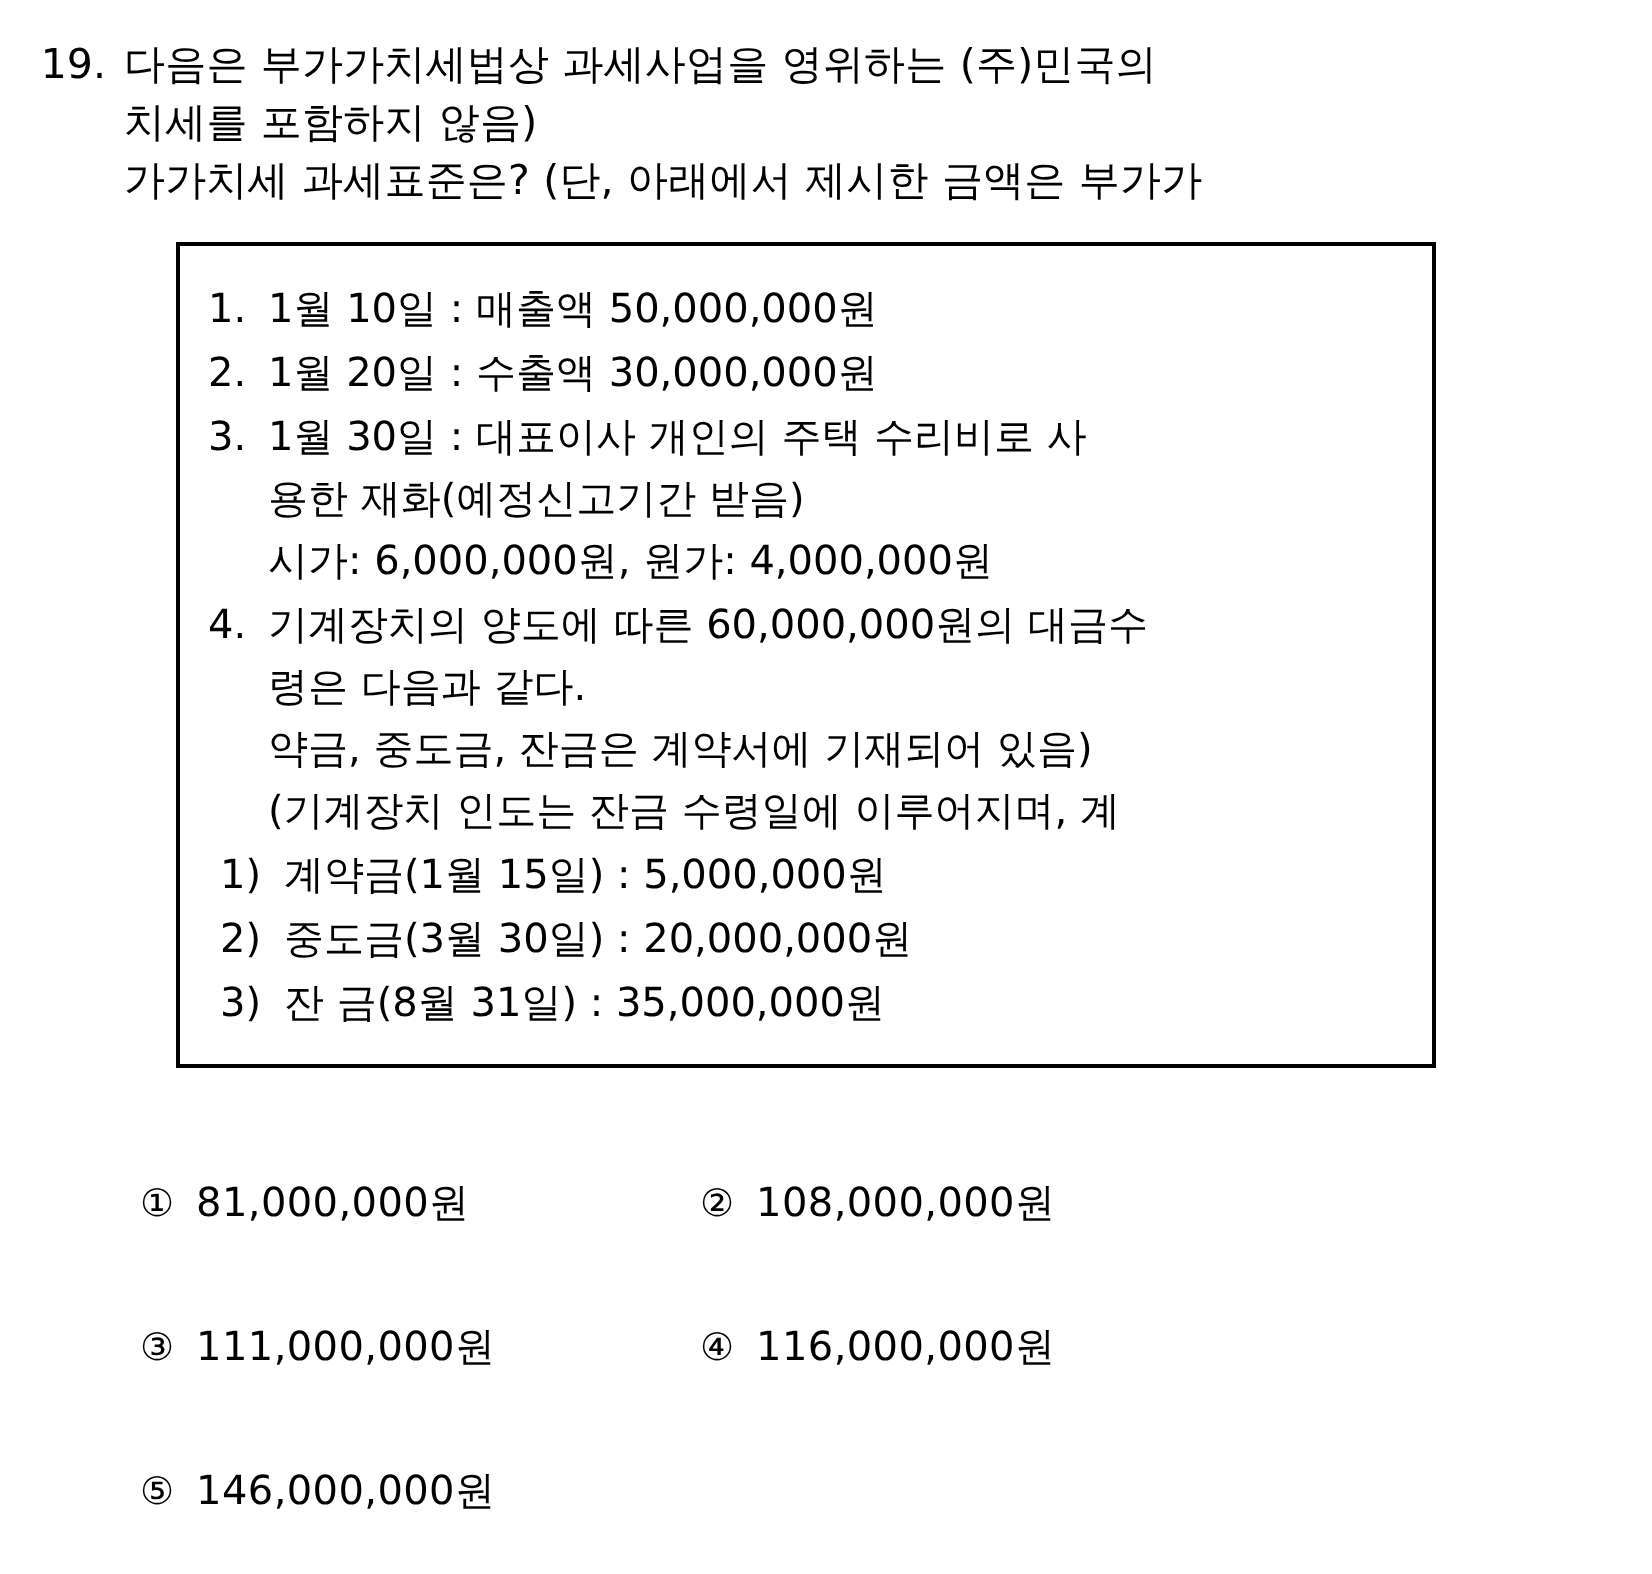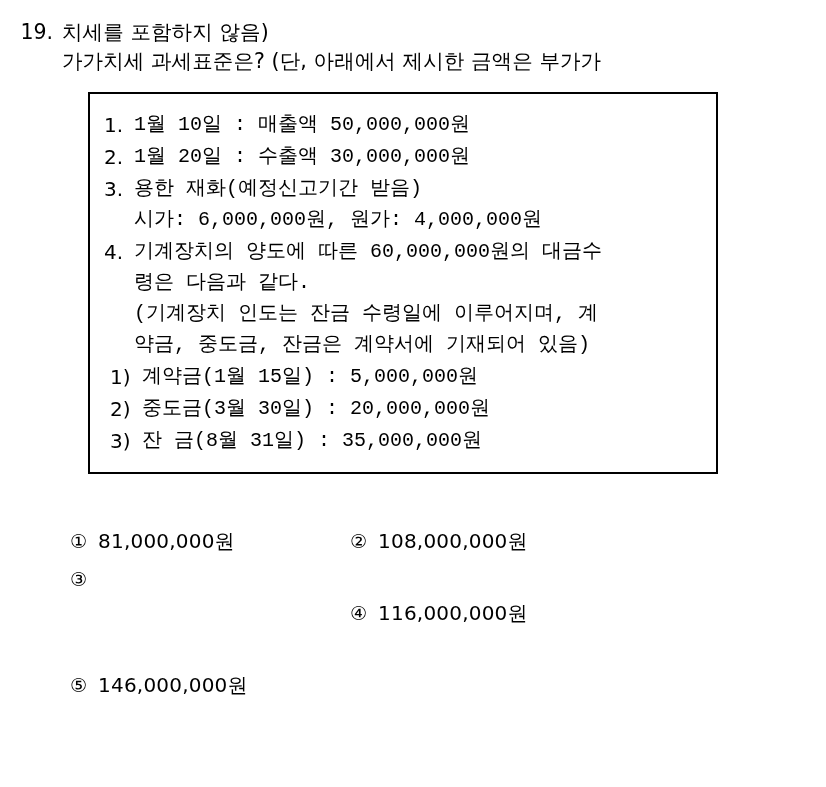--- a/index.html
+++ b/index.html
@@ -68,21 +68,20 @@
     width: 30px;
     text-align: left;
     white-space: nowrap;
   }
   .box-marker.sub {
     width: 32px;
     padding-left: 6px;
   }
   .box-body {
     flex: 1 1 auto;
-    font-family: Liberation Mono, monospace;
   }
   .box-body .line {
     display: block;
   }
   .box-body .line + .line {
     margin-top: 1px;
   }
 
   
   .choices {
@@ -111,20 +110,21 @@
   }
 </style>
 </head>
 <body>
 
 <div class="page">
 
   <div class="question">
     <div class="q-number">19.</div>
     <div class="q-text">
+      <p>다음은 부가가치세법상 과세사업을 영위하는 (주)민국의</p>
       <p>치세를 포함하지 않음)</p>
       <p>가가치세 과세표준은? (단, 아래에서 제시한 금액은 부가가</p>
     </div>
   </div>
 
   <div class="box">
 
     <div class="box-item">
       <div class="box-marker">1.</div>
       <div class="box-body">
@@ -135,32 +135,33 @@
     <div class="box-item">
       <div class="box-marker">2.</div>
       <div class="box-body">
         <span class="line">1월 20일 : 수출액 30,000,000원</span>
       </div>
     </div>
 
     <div class="box-item">
       <div class="box-marker">3.</div>
       <div class="box-body">
+        <span class="line">1월 30일 : 대표이사 개인의 주택 수리비로 사</span>
         <span class="line">용한 재화(예정신고기간 받음)</span>
         <span class="line">시가: 6,000,000원, 원가: 4,000,000원</span>
       </div>
     </div>
 
     <div class="box-item">
       <div class="box-marker">4.</div>
       <div class="box-body">
         <span class="line">기계장치의 양도에 따른 60,000,000원의 대금수</span>
         <span class="line">령은 다음과 같다.</span>
+        <span class="line">약금, 중도금, 잔금은 계약서에 기재되어 있음)</span>
         <span class="line">(기계장치 인도는 잔금 수령일에 이루어지며, 계</span>
-        <span class="line">약금, 중도금, 잔금은 계약서에 기재되어 있음)</span>
       </div>
     </div>
 
     <div class="box-item">
       <div class="box-marker sub">1)</div>
       <div class="box-body">
         <span class="line">계약금(1월 15일) : 5,000,000원</span>
       </div>
     </div>
 
@@ -187,20 +188,21 @@
         <span class="choice-text">81,000,000원</span>
       </div>
       <div class="choice">
         <span class="choice-marker">②</span>
         <span class="choice-text">108,000,000원</span>
       </div>
     </div>
     <div class="choice-row">
       <div class="choice col1">
         <span class="choice-marker">③</span>
+        <span class="choice-text">111,000,000원</span>
       </div>
       <div class="choice">
         <span class="choice-marker">④</span>
         <span class="choice-text">116,000,000원</span>
       </div>
     </div>
     <div class="choice-row">
       <div class="choice col1">
         <span class="choice-marker">⑤</span>
         <span class="choice-text">146,000,000원</span>

